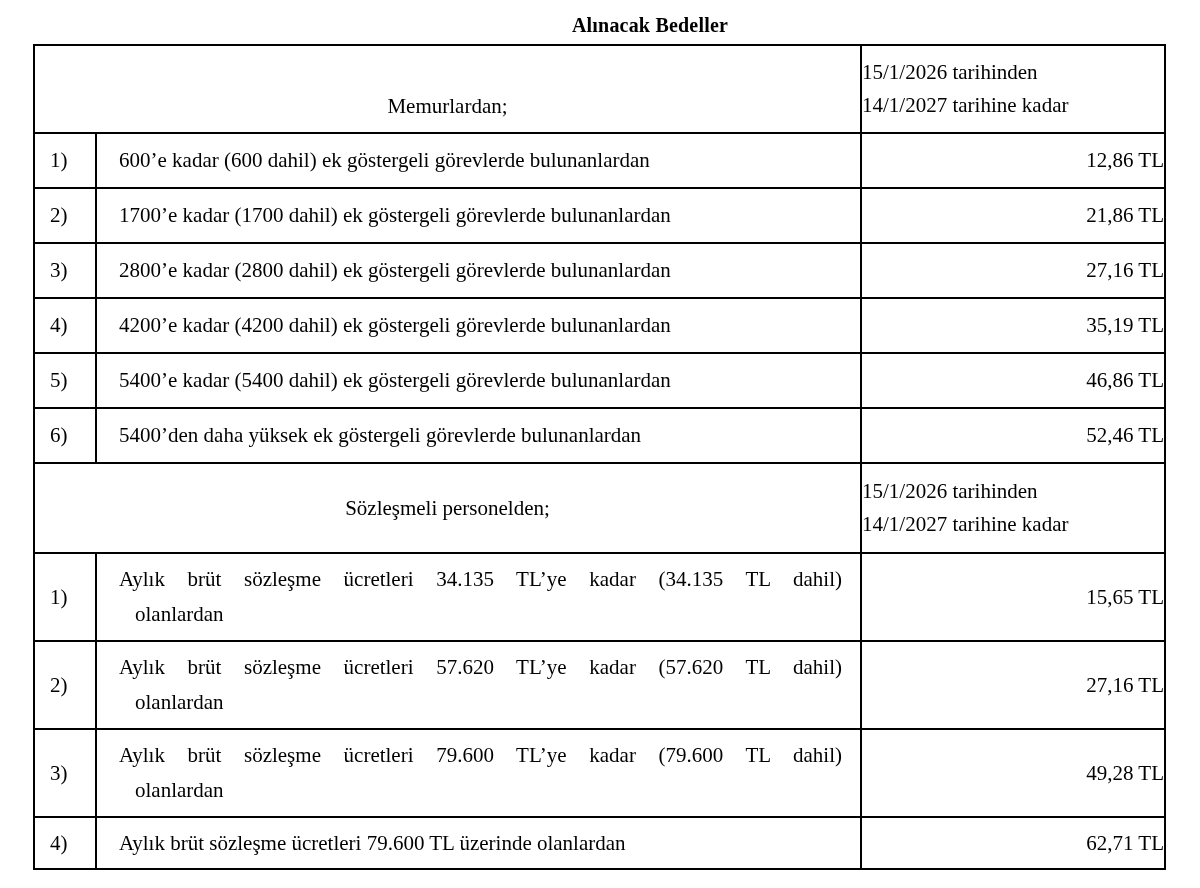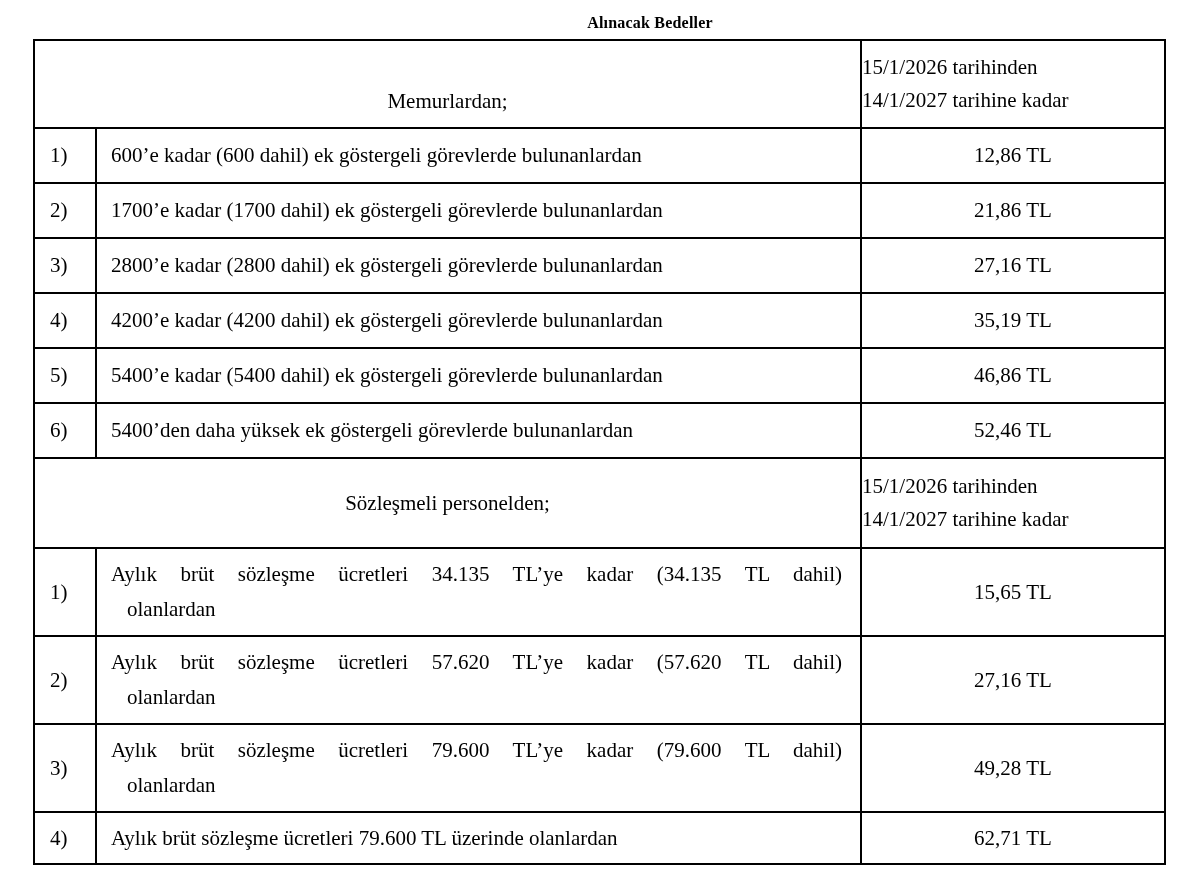--- a/index.html
+++ b/index.html
@@ -10,21 +10,21 @@
     position: relative;
     overflow: hidden;
   }
   .page { position: relative; width: 1200px; height: 888px; }
   .doc-title {
     margin-top: 14px;
     width: 1200px;
     padding-left: 100px;          
     text-align: center;
     font-weight: bold;
-    font-size: 16px;
+    font-size: 20px;
     letter-spacing: 0.2px;
   }
   table.fees {
     border-collapse: collapse;
     table-layout: fixed;
     margin: 7px 0 0 33px;
     width: 1131px;
   }
   table.fees td {
     border: 2px solid #000000;
@@ -35,22 +35,22 @@
   col.c-desc { width: 765px; }
   col.c-val  { width: 304px; }
 
   tr.h-header  { height: 88px; }
   tr.h-header2 { height: 90px; }
   tr.h-single  { height: 55px; }
   tr.h-double  { height: 88px; }
   tr.h-last    { height: 52px; }
 
   td.num  { padding-left: 15px; }
-  td.desc { padding-left: 14px; padding-right: 18px; }
-  td.val  { text-align: center; }
+  td.desc { padding-left: 22px; padding-right: 18px; }
+  td.val  { text-align: right; }
 
   td.sec-label { text-align: center; }
   td.sec-label.bottom-aligned { vertical-align: bottom; padding-bottom: 13px; }
 
   td.period { line-height: 33px; }
 
   td.desc .jline  { text-align: justify; text-align-last: justify; line-height: 35px; }
   td.desc .jline2 { text-align: left; line-height: 35px; margin-left: 16px; }
 </style>
 </head>

